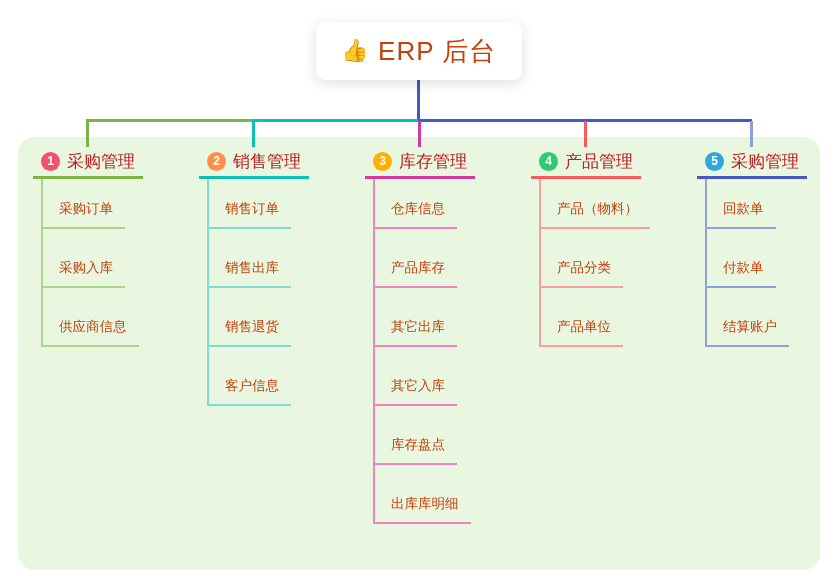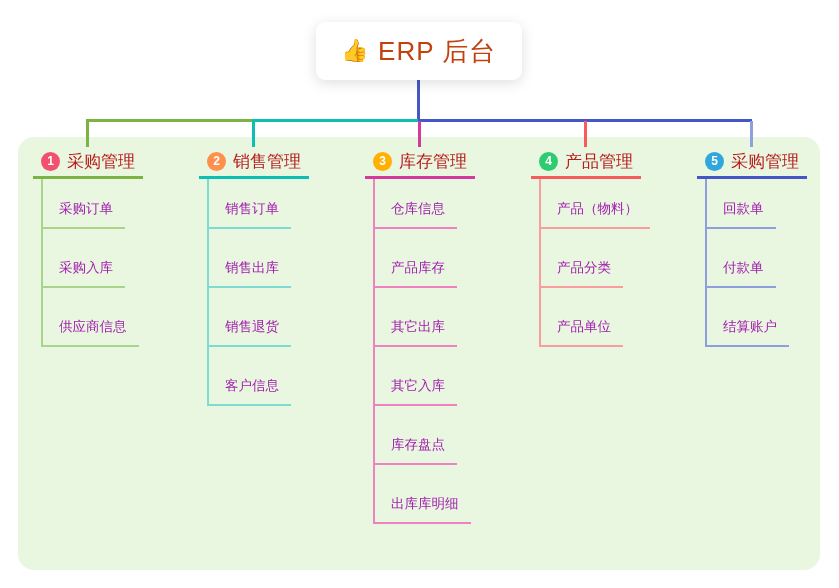--- a/index.html
+++ b/index.html
@@ -21,21 +21,21 @@
   .branch-header{display:flex;align-items:center;gap:7px;height:20px;
                  padding:0 0 5px 8px;border-bottom:3px solid var(--main,#999);cursor:pointer;}
   .badge{flex:0 0 auto;width:19px;height:19px;border-radius:50%;background:var(--badge,#999);
          color:#ffffff;font-size:12px;font-weight:bold;line-height:19px;text-align:center;}
   .branch-label{font-size:17px;color:#b91c1c;white-space:nowrap;}
 
   .children{list-style:none;margin:0 0 0 8px;padding:0;width:-moz-fit-content;width:fit-content;
             border-left:2px solid var(--light,#ccc);}
   .children li{height:59px;display:flex;align-items:flex-end;cursor:pointer;}
   .children li:first-child{height:50px;}
-  .child-label{display:inline-block;white-space:nowrap;font-size:13.5px;color:#a21caf;
+  .child-label{display:inline-block;white-space:nowrap;font-size:13.5px;color:#c2410c;
                padding:0 12px 9px 16px;border-bottom:2px solid var(--light,#ccc);}
 </style>
 </head>
 <body>
 
 <div class="canvas">
 
   <div class="panel" style="background: rgb(233, 246, 224);"></div>
 
   <div class="line" style="left: 417px; top: 80px; width: 3px; height: 42px; background: rgb(69, 87, 199);"></div>

